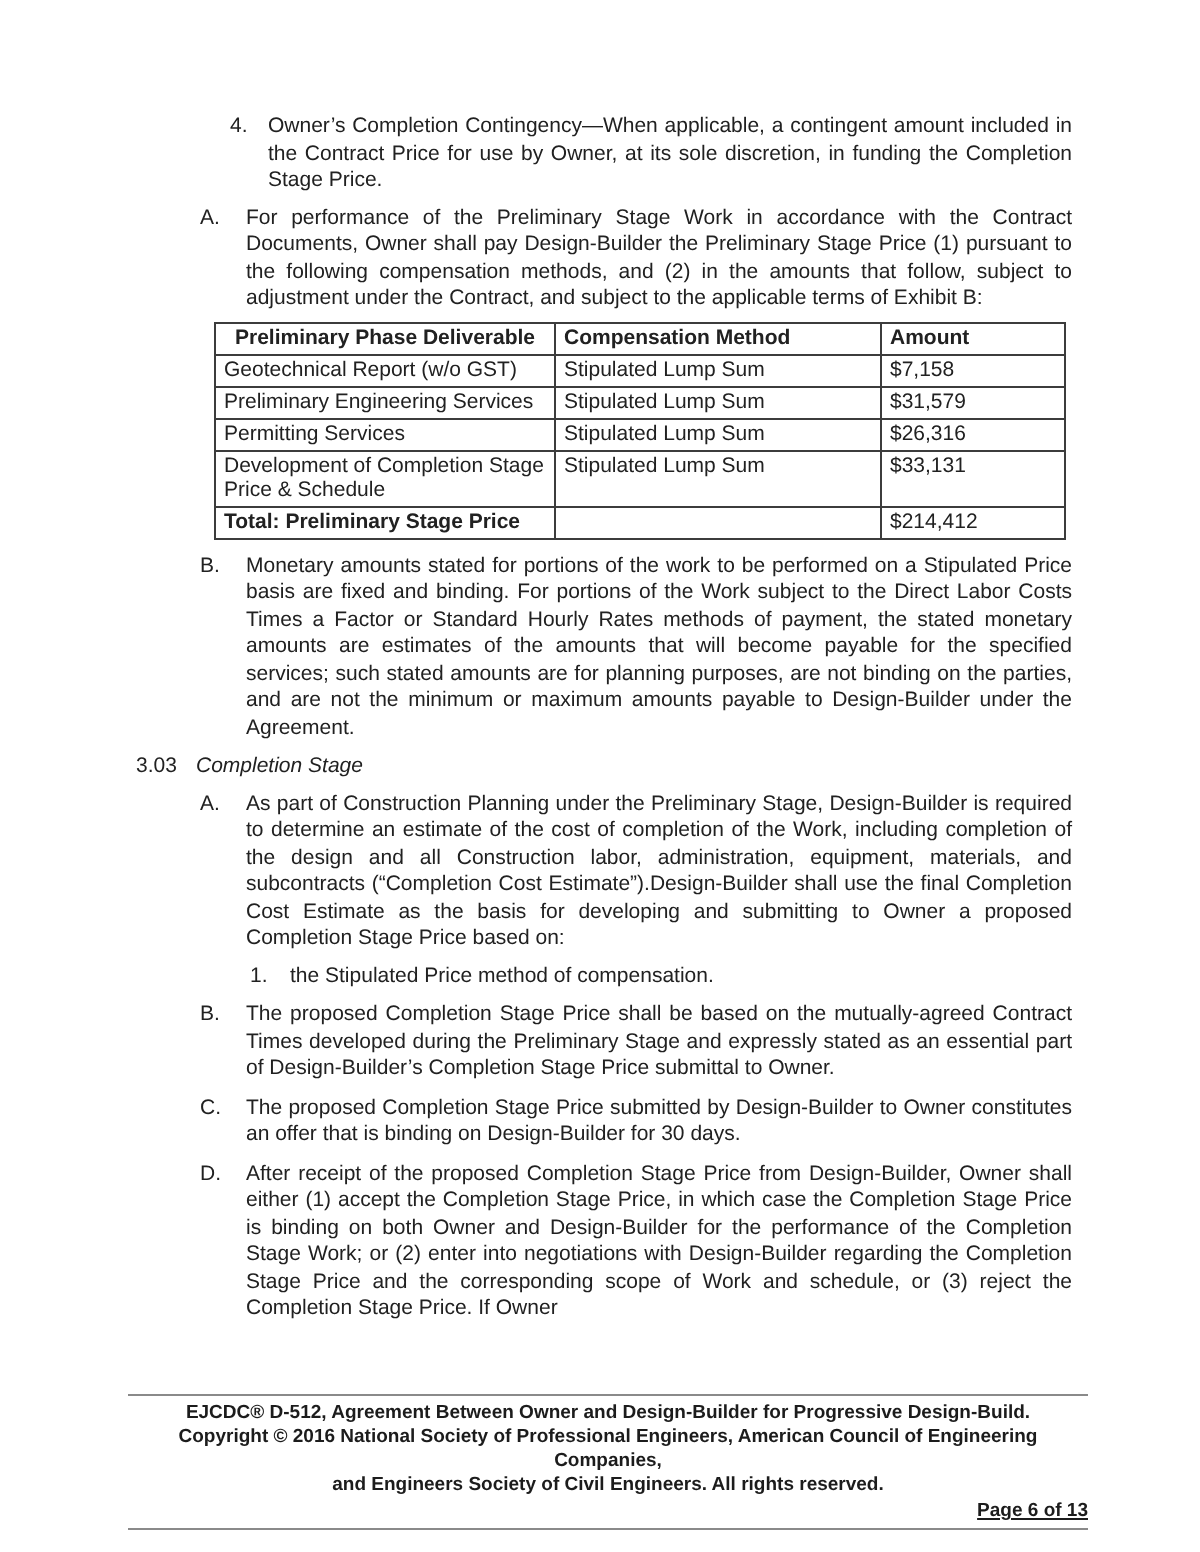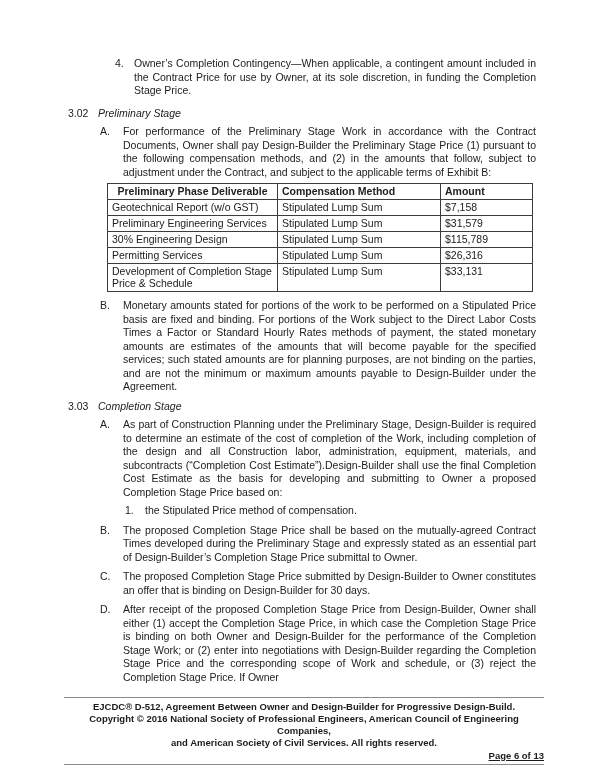--- a/index.html
+++ b/index.html
@@ -69,24 +69,20 @@
 <body>
 
 <div class="page">
   <div class="content">
 
     <div class="clause4">
       <span class="marker">4.</span>
       <span class="ptext">Owner’s Completion Contingency—When applicable, a contingent amount included in the Contract Price for use by Owner, at its sole discretion, in funding the Completion Stage Price.</span>
     </div>
 
-    <div class="sect sect-302">
-      <span class="num">3.02</span>
-      <span class="title">Preliminary Stage</span>
-    </div>
 
     <div class="para">
       <span class="marker">A.</span>
       <span class="ptext">For performance of the Preliminary Stage Work in accordance with the Contract Documents, Owner shall pay Design-Builder the Preliminary Stage Price (1) pursuant to the following compensation methods, and (2) in the amounts that follow, subject to adjustment under the Contract, and subject to the applicable terms of Exhibit B:</span>
     </div>
 
     <table class="pricing">
       <colgroup>
         <col style="width:170px">
           <col style="width:163px">
@@ -104,33 +100,33 @@
           <td>Geotechnical Report (w/o GST)</td>
           <td>Stipulated Lump Sum</td>
           <td>$7,158</td>
         </tr>
         <tr>
           <td>Preliminary Engineering Services</td>
           <td>Stipulated Lump Sum</td>
           <td>$31,579</td>
         </tr>
         <tr>
-          <td>30% Engineering Design</td>
-          <td>Stipulated Lump Sum</td>
-          <td>$115,789</td>
-        </tr>
-        <tr>
           <td>Permitting Services</td>
           <td>Stipulated Lump Sum</td>
           <td>$26,316</td>
         </tr>
         <tr>
           <td>Development of Completion Stage Price &amp; Schedule</td>
           <td>Stipulated Lump Sum</td>
           <td>$33,131</td>
+        </tr>
+        <tr>
+          <td class="total-label">Total: Preliminary Stage Price</td>
+          <td></td>
+          <td>$214,412</td>
         </tr>
       </tbody>
     </table>
 
     <div class="para mt7">
       <span class="marker">B.</span>
       <span class="ptext">Monetary amounts stated for portions of the work to be performed on a Stipulated Price basis are fixed and binding. For portions of the Work subject to the Direct Labor Costs Times a Factor or Standard Hourly Rates methods of payment, the stated monetary amounts are estimates of the amounts that will become payable for the specified services; such stated amounts are for planning purposes, are not binding on the parties, and are not the minimum or maximum amounts payable to Design-Builder under the Agreement.</span>
     </div>
 
     <div class="sect sect-303">
@@ -164,18 +160,18 @@
       <span class="ptext">After receipt of the proposed Completion Stage Price from Design-Builder, Owner shall either (1) accept the Completion Stage Price, in which case the Completion Stage Price is binding on both Owner and Design-Builder for the performance of the Completion Stage Work; or (2) enter into negotiations with Design-Builder regarding the Completion Stage Price and the corresponding scope of Work and schedule, or (3) reject the Completion Stage Price. If Owner</span>
     </div>
 
   </div>
 
   <div class="footer">
     <div class="rule"></div>
     <div class="lines">
       <div>EJCDC® D-512, Agreement Between Owner and Design-Builder for Progressive Design-Build.</div>
       <div>Copyright © 2016 National Society of Professional Engineers, American Council of Engineering Companies,</div>
-      <div>and American Society of Civil Services. All rights reserved.</div>
+      <div>and Engineers Society of Civil Engineers. All rights reserved.</div>
     </div>
     <div class="pageno">Page 6 of 13</div>
     <div class="rule rule-bottom"></div>
   </div>
 </div>
 
 </body></html>

